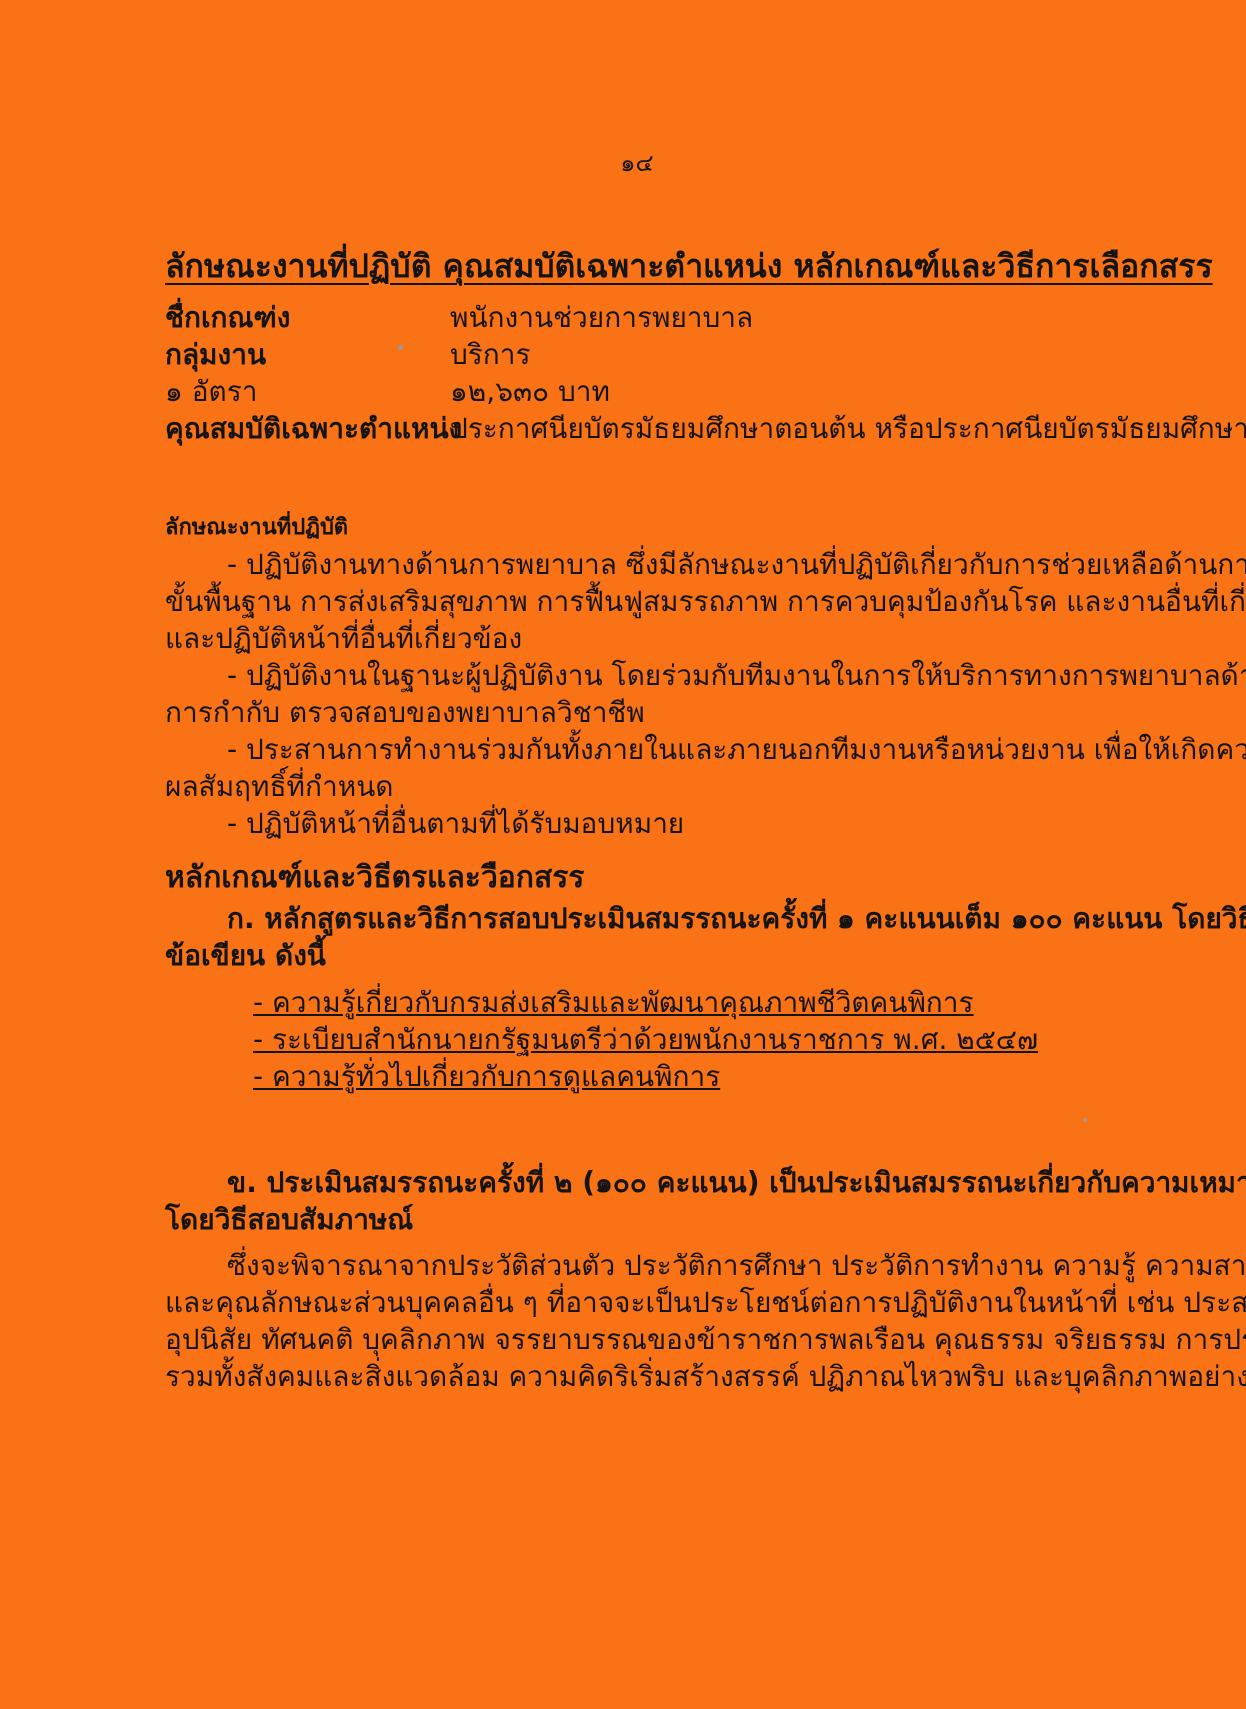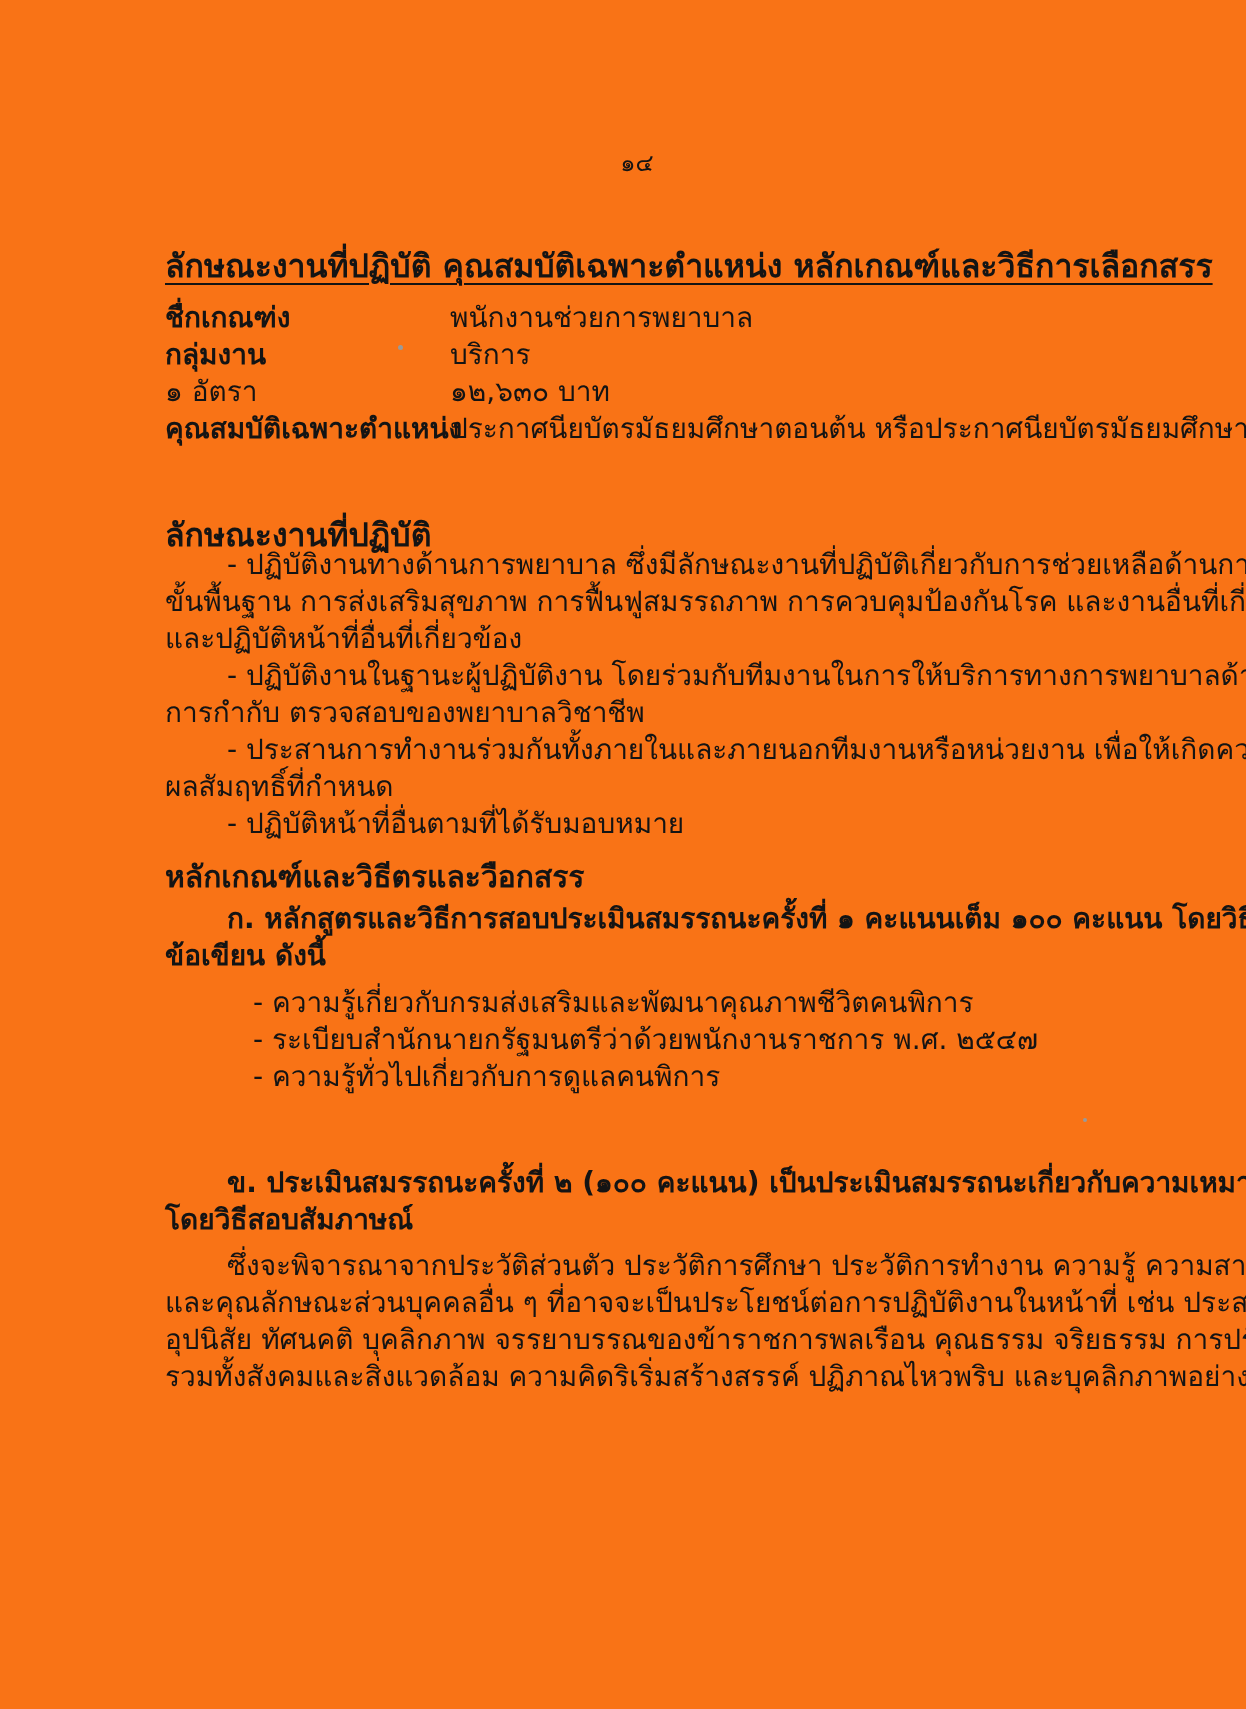--- a/index.html
+++ b/index.html
@@ -33,31 +33,31 @@
     display:grid;
     grid-template-columns:285px auto;
     line-height:37px;
     font-size:28px;
   }
   .fields .flabel { font-weight:700; }
   .fields .fvalue { font-weight:400; white-space:nowrap; }
 
   .sec-heading {
     left:165px;
-    font-size:32px; font-weight:700;
+    font-size:22px; font-weight:700;
   }
   .sec-heading.big { font-size:30px; }
 
   .textblock {
     left:165px;
     font-size:28px; line-height:37px; font-weight:400;
   }
   .textblock.bold { font-weight:700; }
   .ind1 { padding-left:62px; }
-  .ind2 { padding-left:88px; }
+  .ind2 { padding-left:88px;text-decoration:underline; }
 
   .speck {
     position:absolute; background:#9a9a9a; border-radius:50%;
   }
   .speck.s1 { left:398px; top:345px; width:5px; height:5px; }
   .speck.s2 { left:1083px; top:1118px; width:4px; height:4px; }
 </style>
 </head>
 <body>
 

